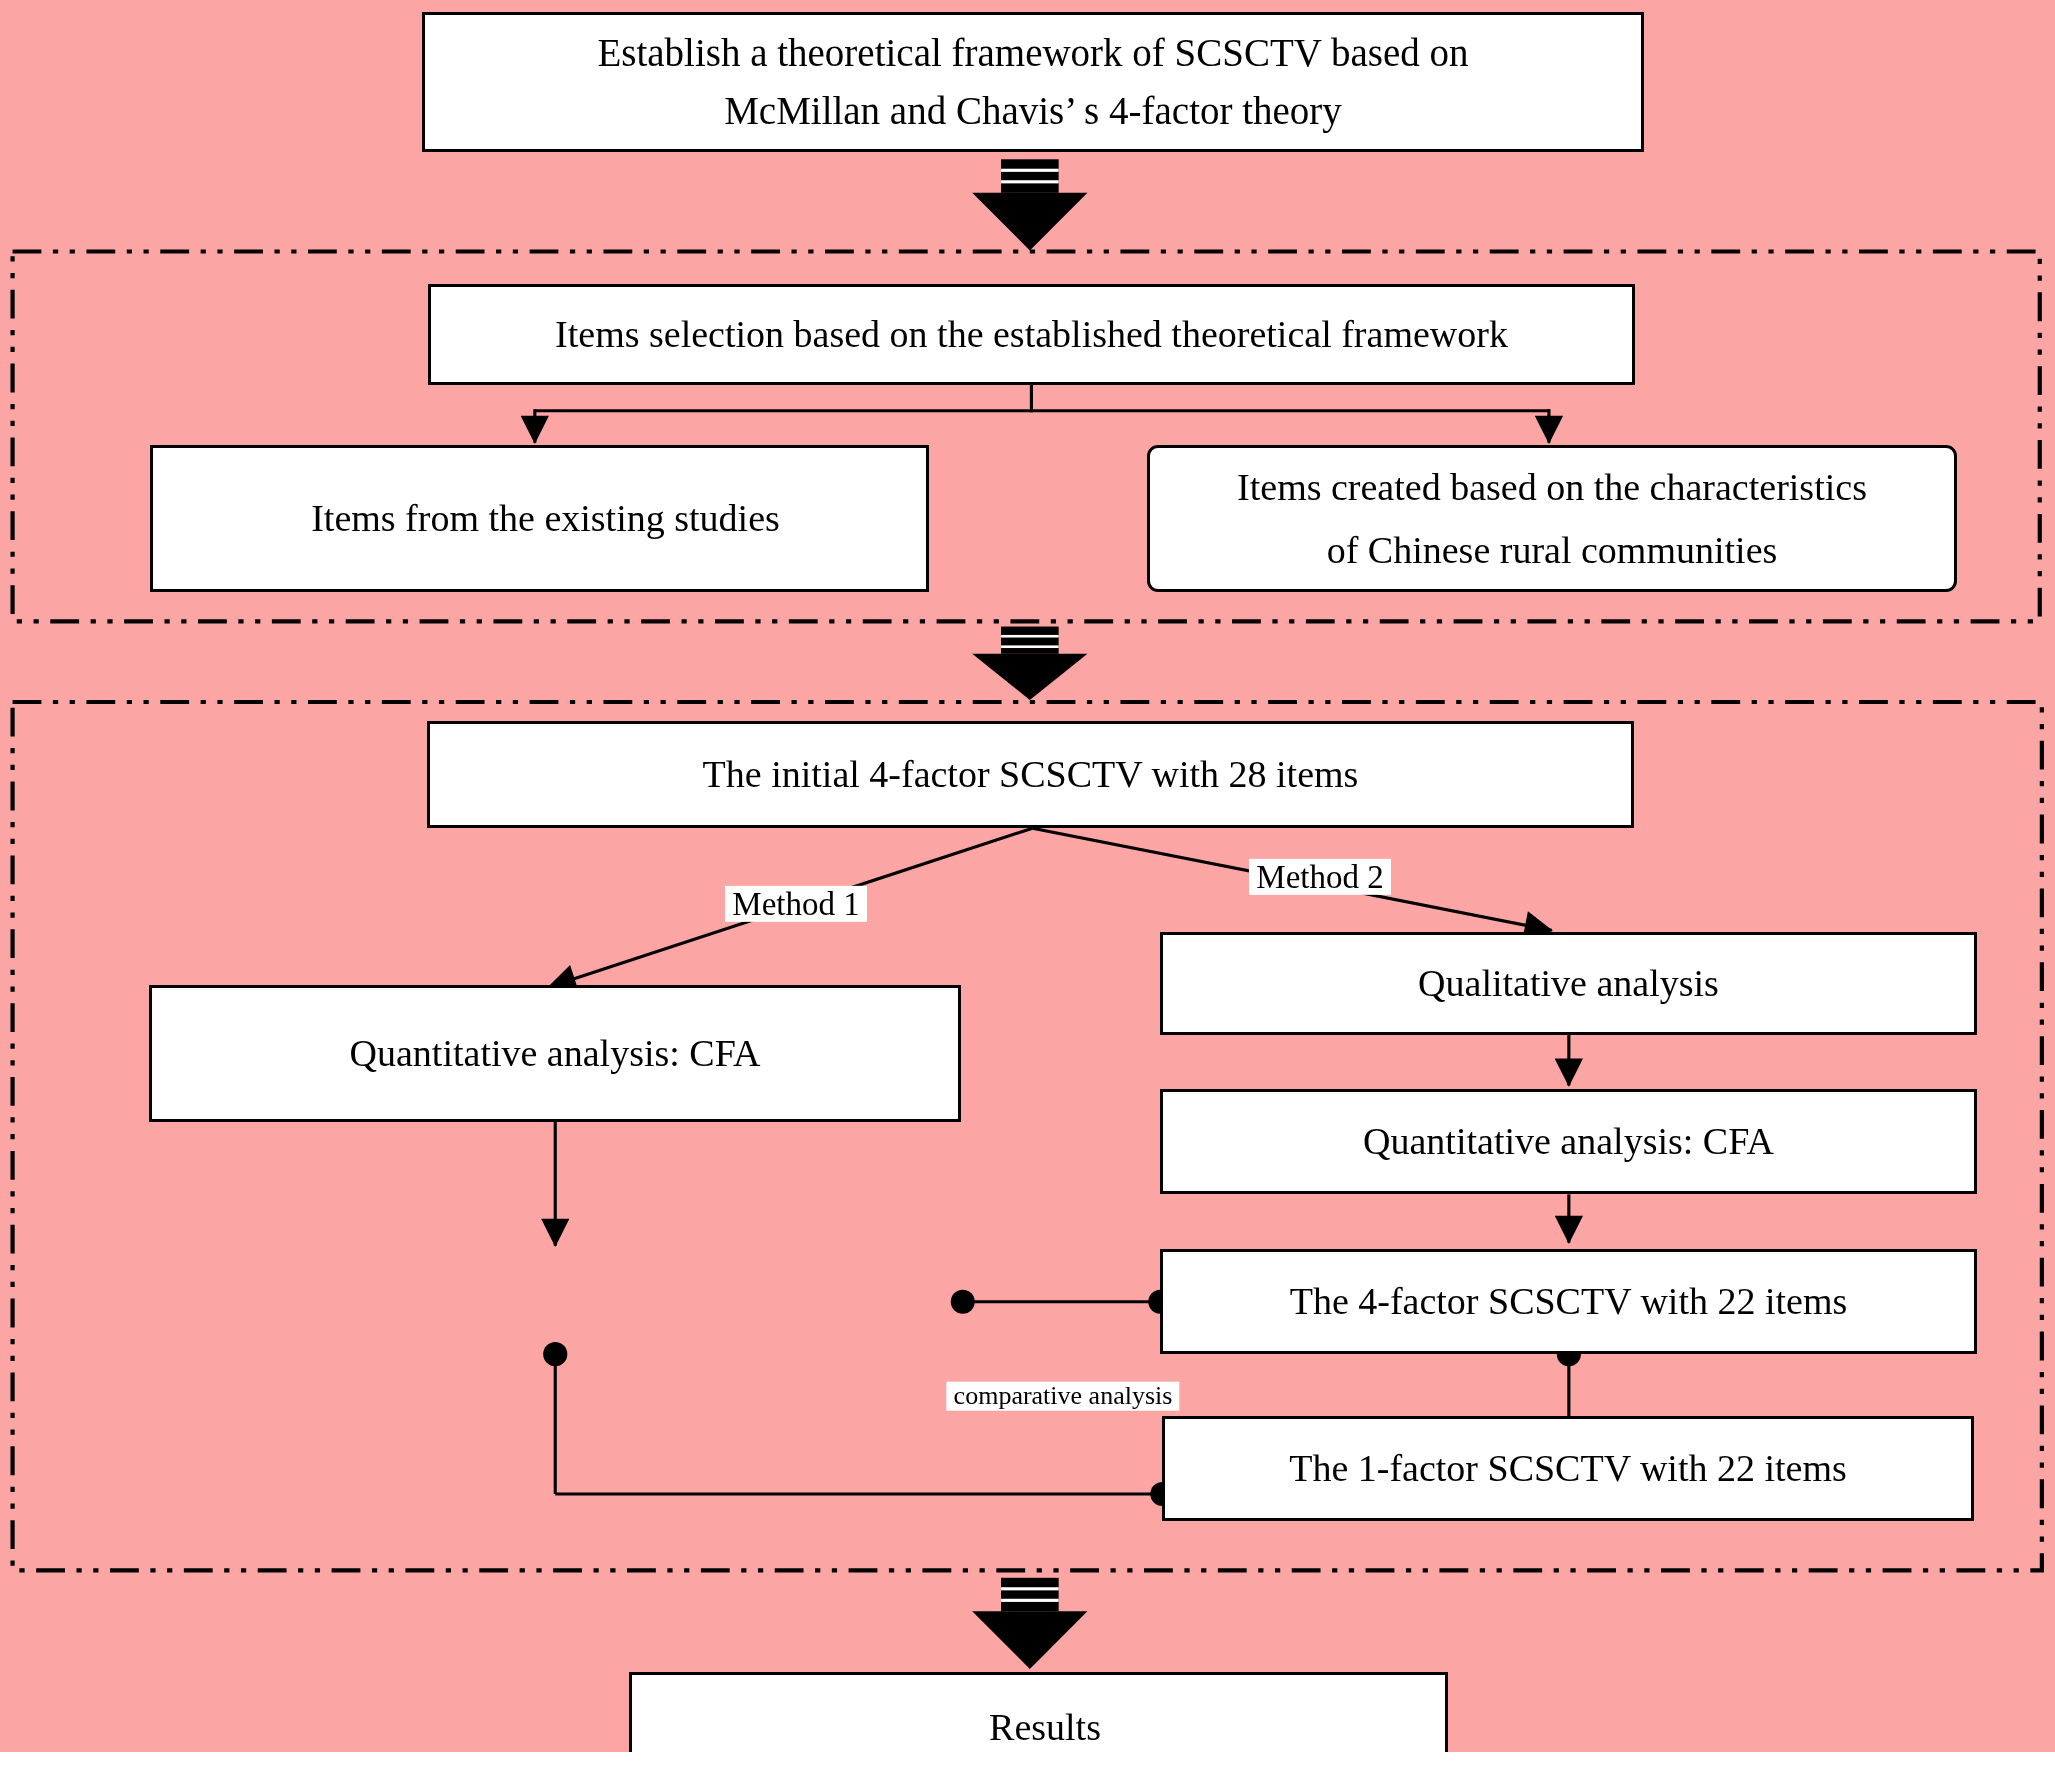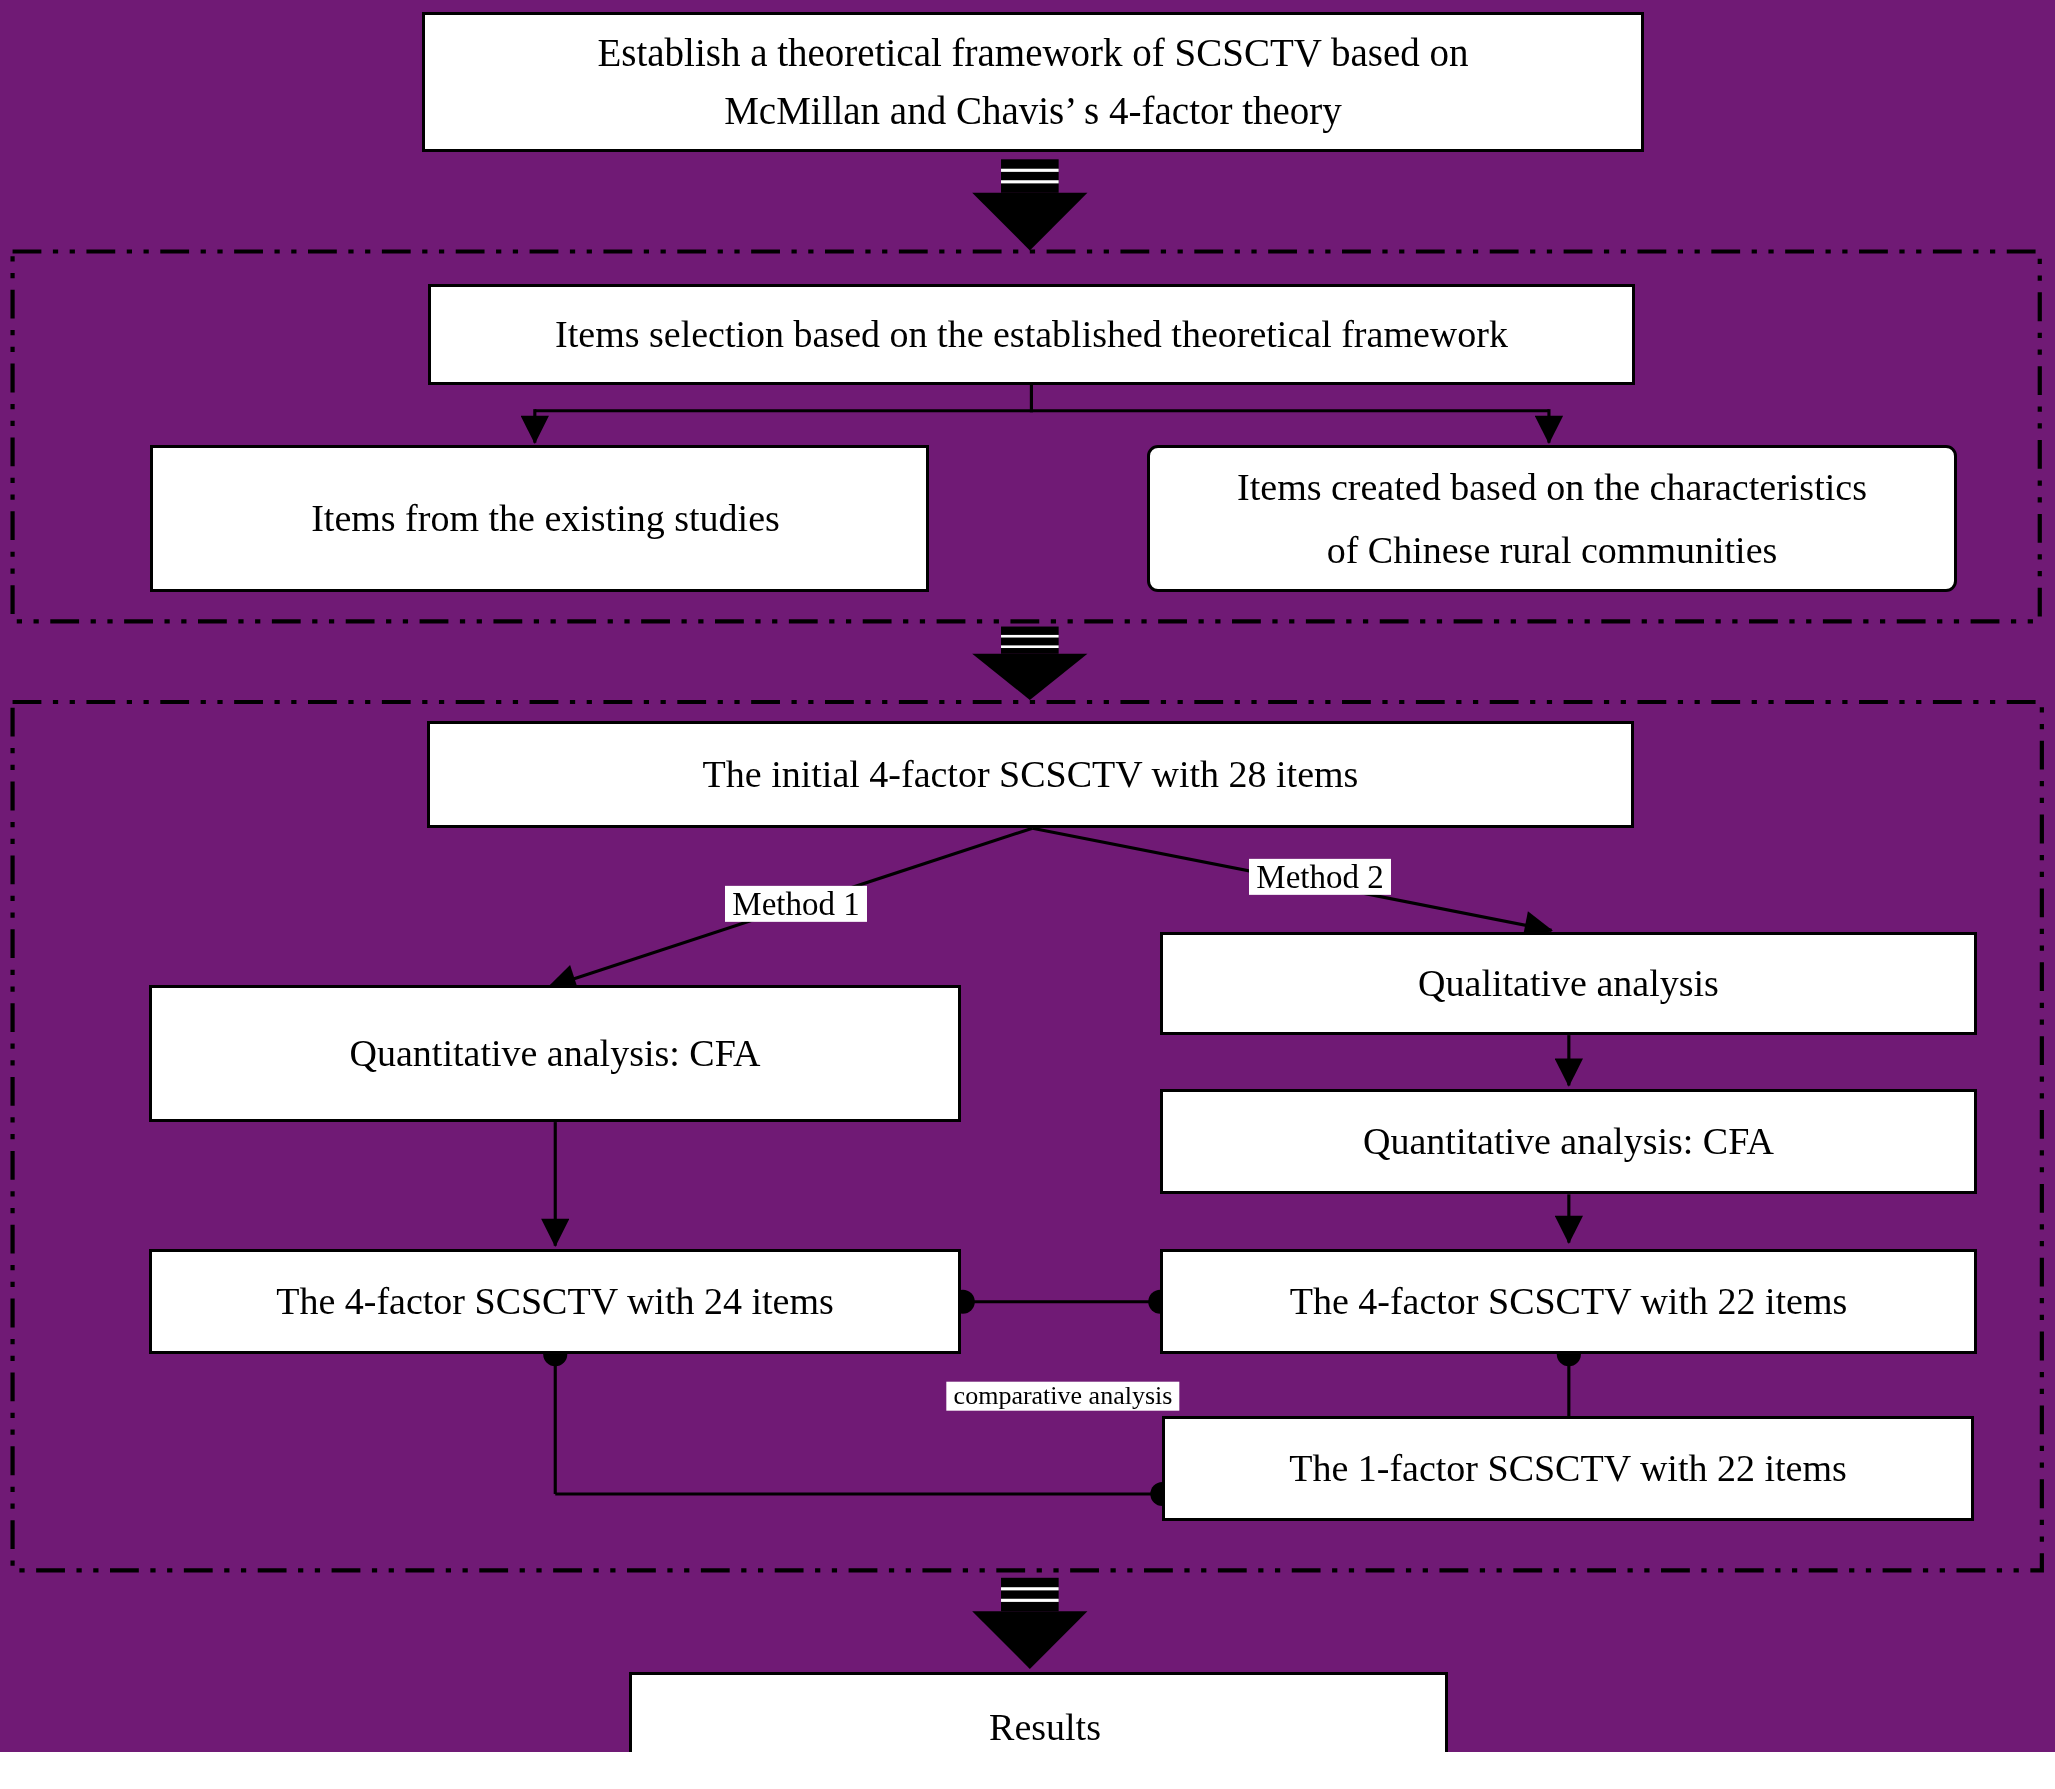--- a/index.html
+++ b/index.html
@@ -1,20 +1,20 @@
 <!DOCTYPE html>
 <html style="font-size:8.4px"><head>
 <meta charset="utf-8">
 <style>
   html,body{margin:0;padding:0;background:#ffffff;}
   .canvas{
     position:relative;
     width:2056px;
     height:1752px;
-    background:#701a75;
+    background:#fca5a5;
     font-family:"Liberation Serif","DejaVu Serif",serif;
     color:#000;
   }
   svg.layer{position:absolute;left:0;top:0;}
   .node{
     position:absolute;
     box-sizing:border-box;
     border:3.1px solid #000;
     background:#ffffff;
     display:flex;
@@ -138,23 +138,20 @@
   </div>
 
   <div class="node" style="left:1160px;top:932px;width:817px;height:103px;">
     <span>Qualitative analysis</span>
   </div>
 
   <div class="node" style="left:1160px;top:1089px;width:817px;height:105px;">
     <span>Quantitative analysis: CFA</span>
   </div>
 
-  <div class="node" style="left:149px;top:1249px;width:812px;height:105px;">
-    <span>The 4-factor SCSCTV with 24 items</span>
-  </div>
 
   <div class="node" style="left:1160px;top:1249px;width:817px;height:105px;">
     <span>The 4-factor SCSCTV with 22 items</span>
   </div>
 
   <div class="floating-label floating-label--comparative" style="left:1063px;top:1396px;">comparative analysis</div>
 
   <div class="node" style="left:1162px;top:1416px;width:812px;height:105px;align-items:center;">
     <span>The 1-factor SCSCTV with 22 items</span>
   </div>

